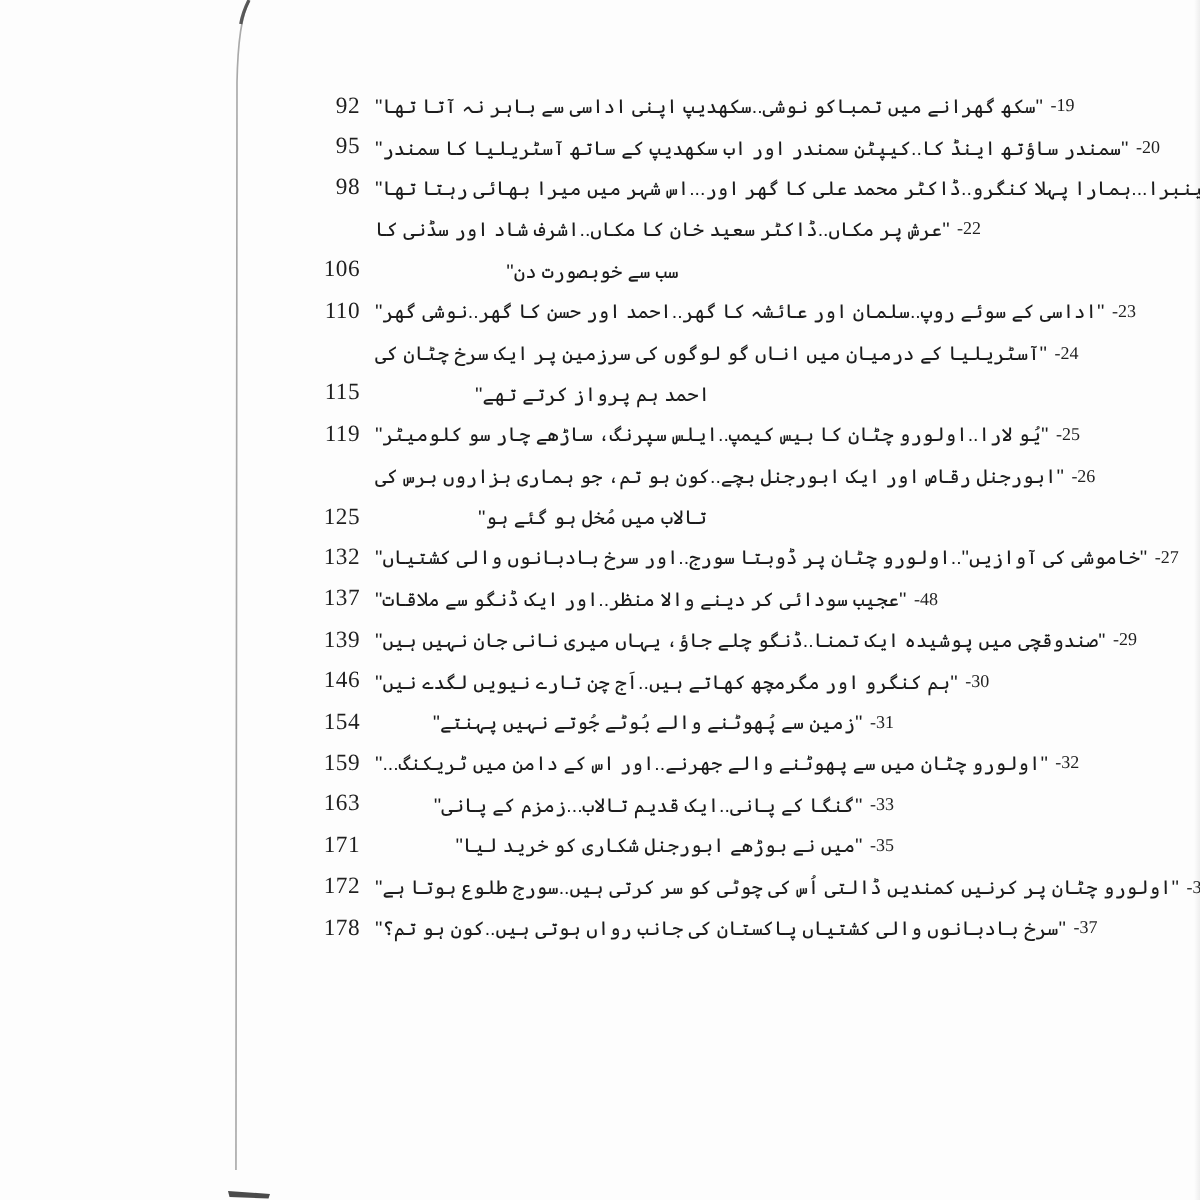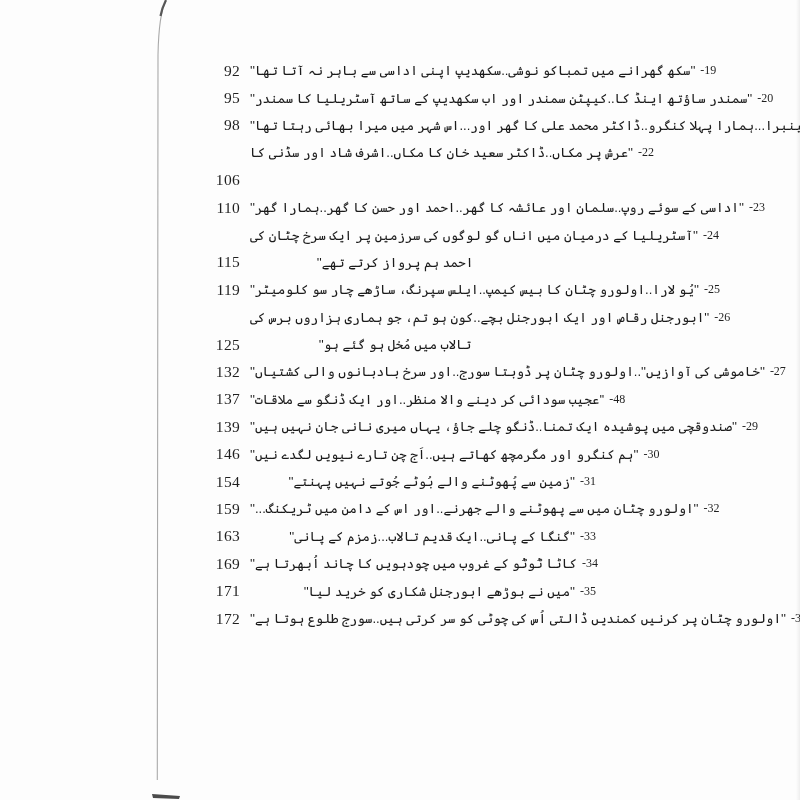--- a/index.html
+++ b/index.html
@@ -107,26 +107,27 @@
   </div>
 
   <div class="row">
     <span class="pagenum"></span>
     <span class="title" dir="rtl">''عرش پر مکاں..ڈاکٹر سعید خان کا مکاں..اشرف شاد اور سڈنی کا</span>
     <span class="serial">-22</span>
   </div>
 
   <div class="row cont">
     <span class="pagenum">106</span>
+    <span class="title" dir="rtl">سب سے خوبصورت دن''</span>
     <span class="serial"></span>
   </div>
 
   <div class="row">
     <span class="pagenum">110</span>
-    <span class="title" dir="rtl">''اداسی کے سوئے روپ..سلمان اور عائشہ کا گھر..احمد اور حسن کا گھر..ہمارا گھر''</span>
+    <span class="title" dir="rtl">''اداسی کے سوئے روپ..سلمان اور عائشہ کا گھر..احمد اور حسن کا گھر..نوشی گھر''</span>
     <span class="serial">-23</span>
   </div>
 
   <div class="row">
     <span class="pagenum"></span>
     <span class="title" dir="rtl">''آسٹریلیا کے درمیان میں اناں گو لوگوں کی سرزمین پر ایک سرخ چٹان کی</span>
     <span class="serial">-24</span>
   </div>
 
   <div class="row cont">
@@ -188,33 +189,33 @@
     <span class="title" dir="rtl">''اولورو چٹان میں سے پھوٹنے والے جھرنے..اور اس کے دامن میں ٹریکنگ...''</span>
     <span class="serial">-32</span>
   </div>
 
   <div class="row">
     <span class="pagenum">163</span>
     <span class="title" dir="rtl">''گنگا کے پانی..ایک قدیم تالاب...زمزم کے پانی''</span>
     <span class="serial">-33</span>
   </div>
 
-  <div class="row">
-    <span class="pagenum">169</span>
-    <span class="title" dir="rtl">کاٹا ٹُوٹُو کے غروب میں چودہویں کا چاند اُبھرتا ہے''</span>
-    <span class="serial">-34</span>
-  </div>
 
   <div class="row">
     <span class="pagenum">171</span>
     <span class="title" dir="rtl">''میں نے بوڑھے ابورجنل شکاری کو خرید لیا''</span>
     <span class="serial">-35</span>
   </div>
 
   <div class="row">
     <span class="pagenum">172</span>
     <span class="title" dir="rtl">''اولورو چٹان پر کرنیں کمندیں ڈالتی اُس کی چوٹی کو سر کرتی ہیں..سورج طلوع ہوتا ہے''</span>
     <span class="serial">-36</span>
   </div>
 
+  <div class="row">
+    <span class="pagenum">178</span>
+    <span class="title" dir="rtl">''سرخ بادبانوں والی کشتیاں پاکستان کی جانب رواں ہوتی ہیں..کون ہو تم؟''</span>
+    <span class="serial">-37</span>
+  </div>
 </div>
 
 </div>
 
 </body></html>

